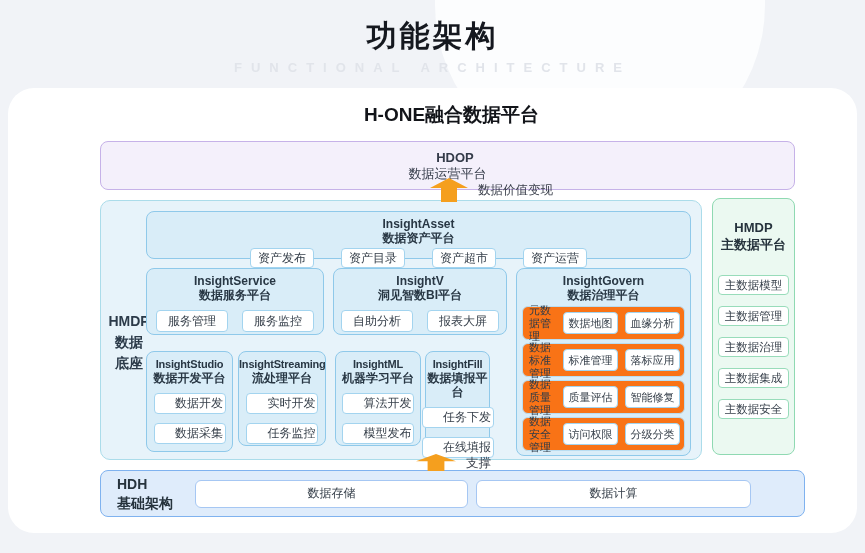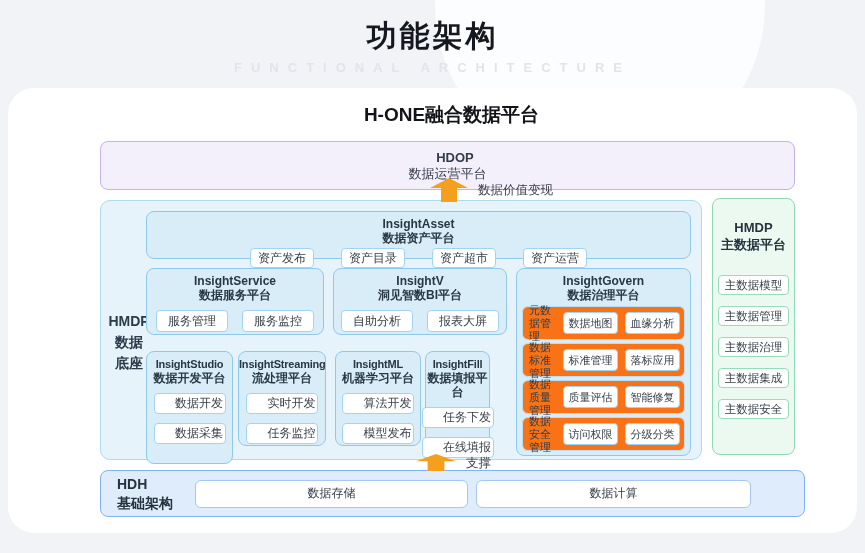--- a/index.html
+++ b/index.html
@@ -47,21 +47,21 @@
   .bi{left:232px;top:67px;width:174px;height:67px;}
   .pair-chips{display:flex;justify-content:center;gap:14px;margin-top:8px;}
   .pair-chips .chip{width:72px;height:22px;}
   .govern{left:415px;top:67px;width:175px;height:188px;}
   .gov-rows{position:absolute;left:5px;right:5px;top:37px;}
   .gov-row{display:flex;align-items:center;height:34px;background:#f97316;border:1px solid #b9ddf1;
         border-radius:6px;margin-bottom:3px;padding:0 4px;box-sizing:border-box;}
   .gov-label{width:38px;font-size:11px;line-height:13px;color:#2b3a49;margin-left:2px;}
   .gov-chips{display:flex;gap:7px;margin-left:6px;}
   .gov-chips .chip{width:55px;height:22px;font-size:11px;}
-  .studio{left:45px;top:150px;width:87px;height:113px;}
+  .studio{left:45px;top:150px;width:87px;height:101px;}
   .streaming{left:137px;top:150px;width:88px;height:95px;}
   .ml{left:234px;top:150px;width:86px;height:95px;}
   .fillbox{left:324px;top:150px;width:65px;height:95px;}
   .col-chips{display:flex;flex-direction:column;align-items:center;gap:9px;margin-top:8px;}
   .col-chips .chip{width:72px;height:21px;padding-left:19px;}
   
   .hmdp{position:absolute;left:704px;top:110px;width:83px;height:257px;background:#ebf9f1;
         border:1px solid #8fd9b2;border-radius:8px;box-sizing:border-box;}
   .hmdp-title{margin-top:20px;text-align:center;font-size:13px;font-weight:bold;line-height:17px;color:#26333d;}
   .hmdp-chips{display:flex;flex-direction:column;align-items:center;gap:11px;margin-top:22px;}

